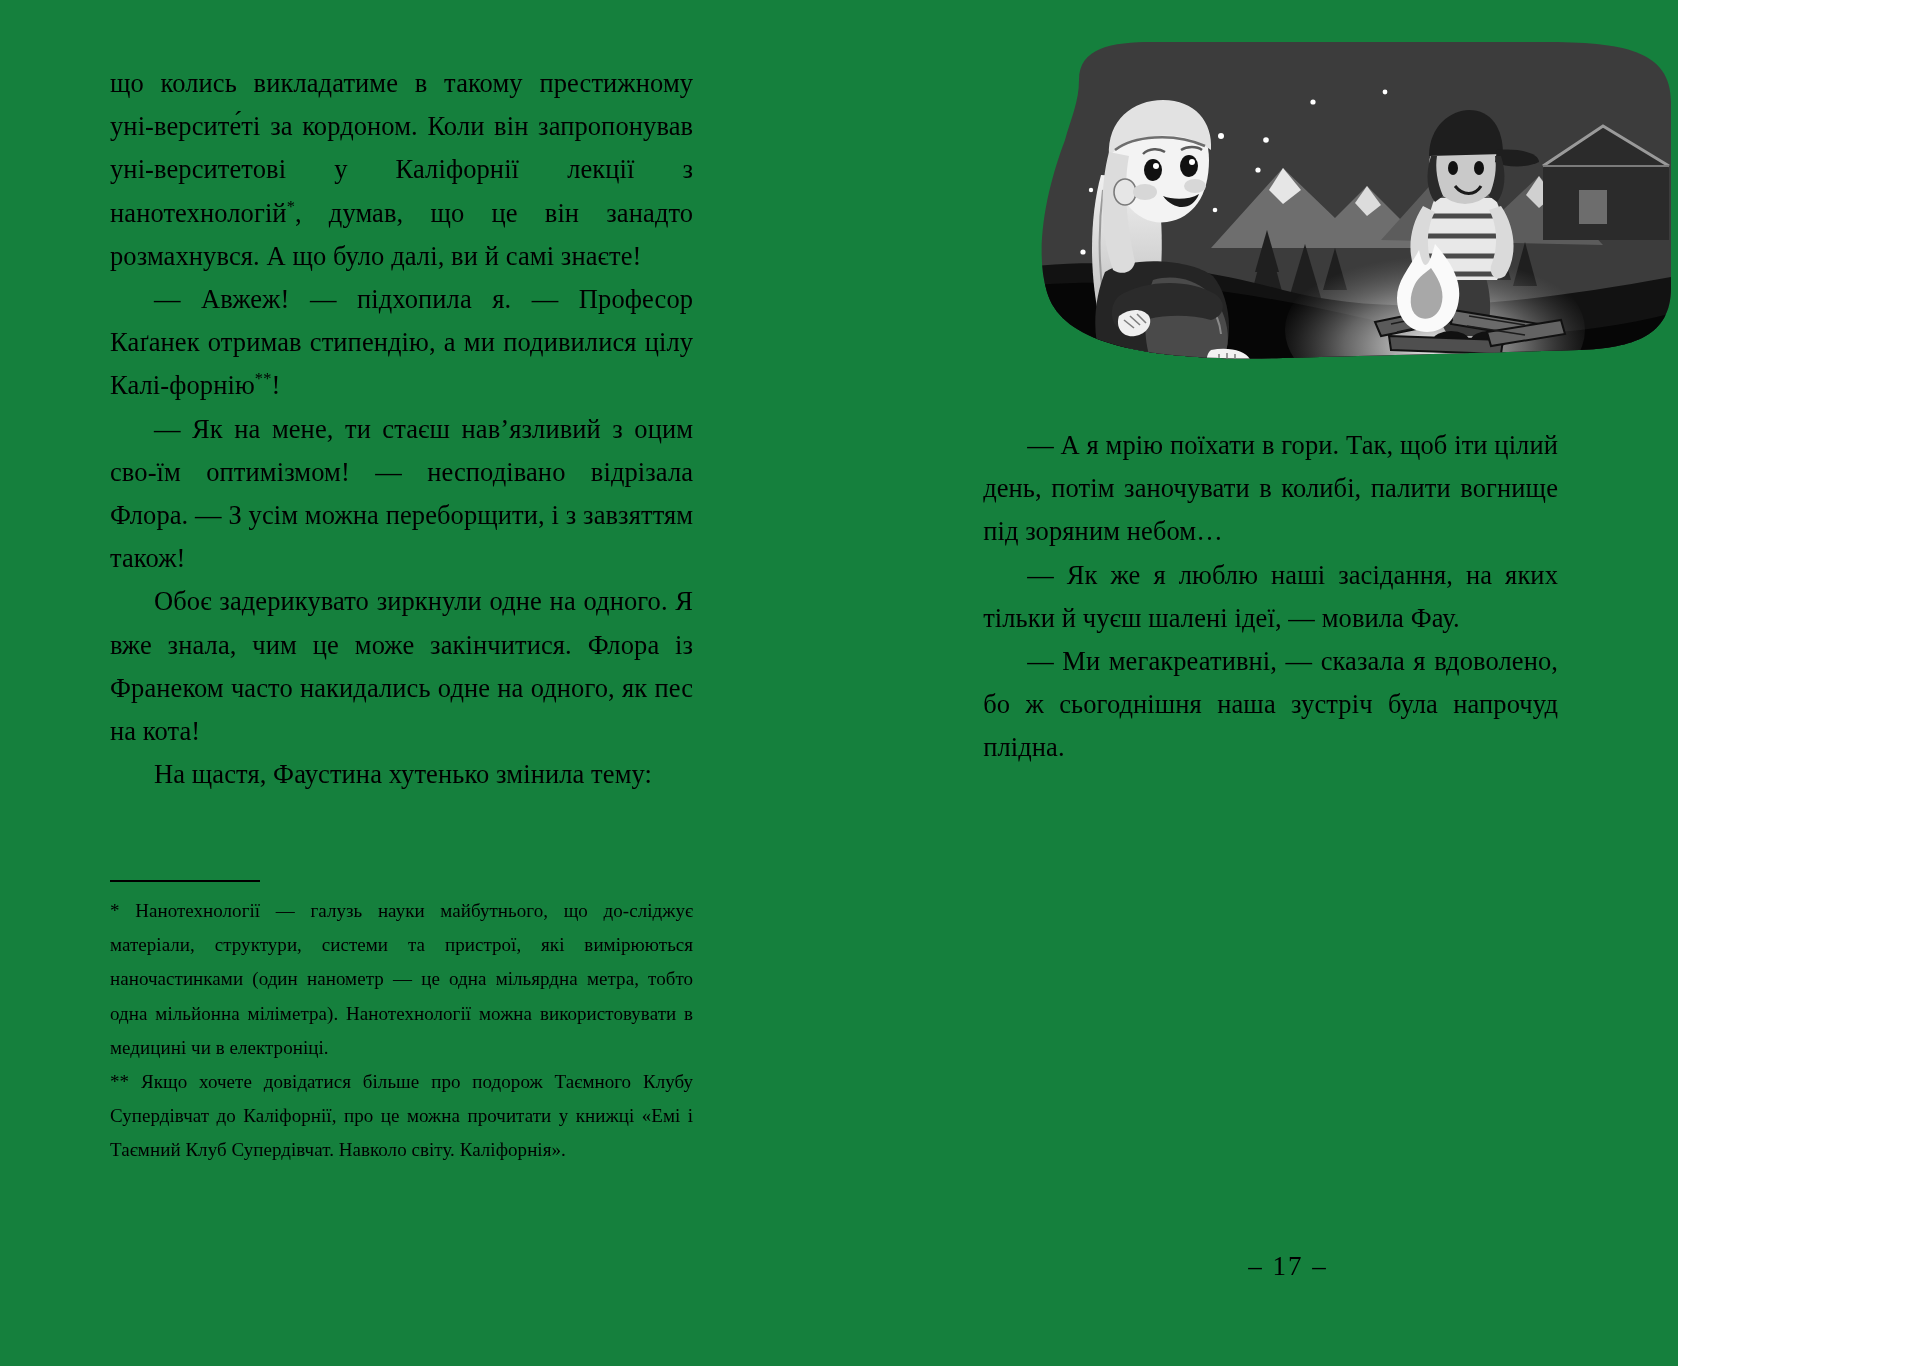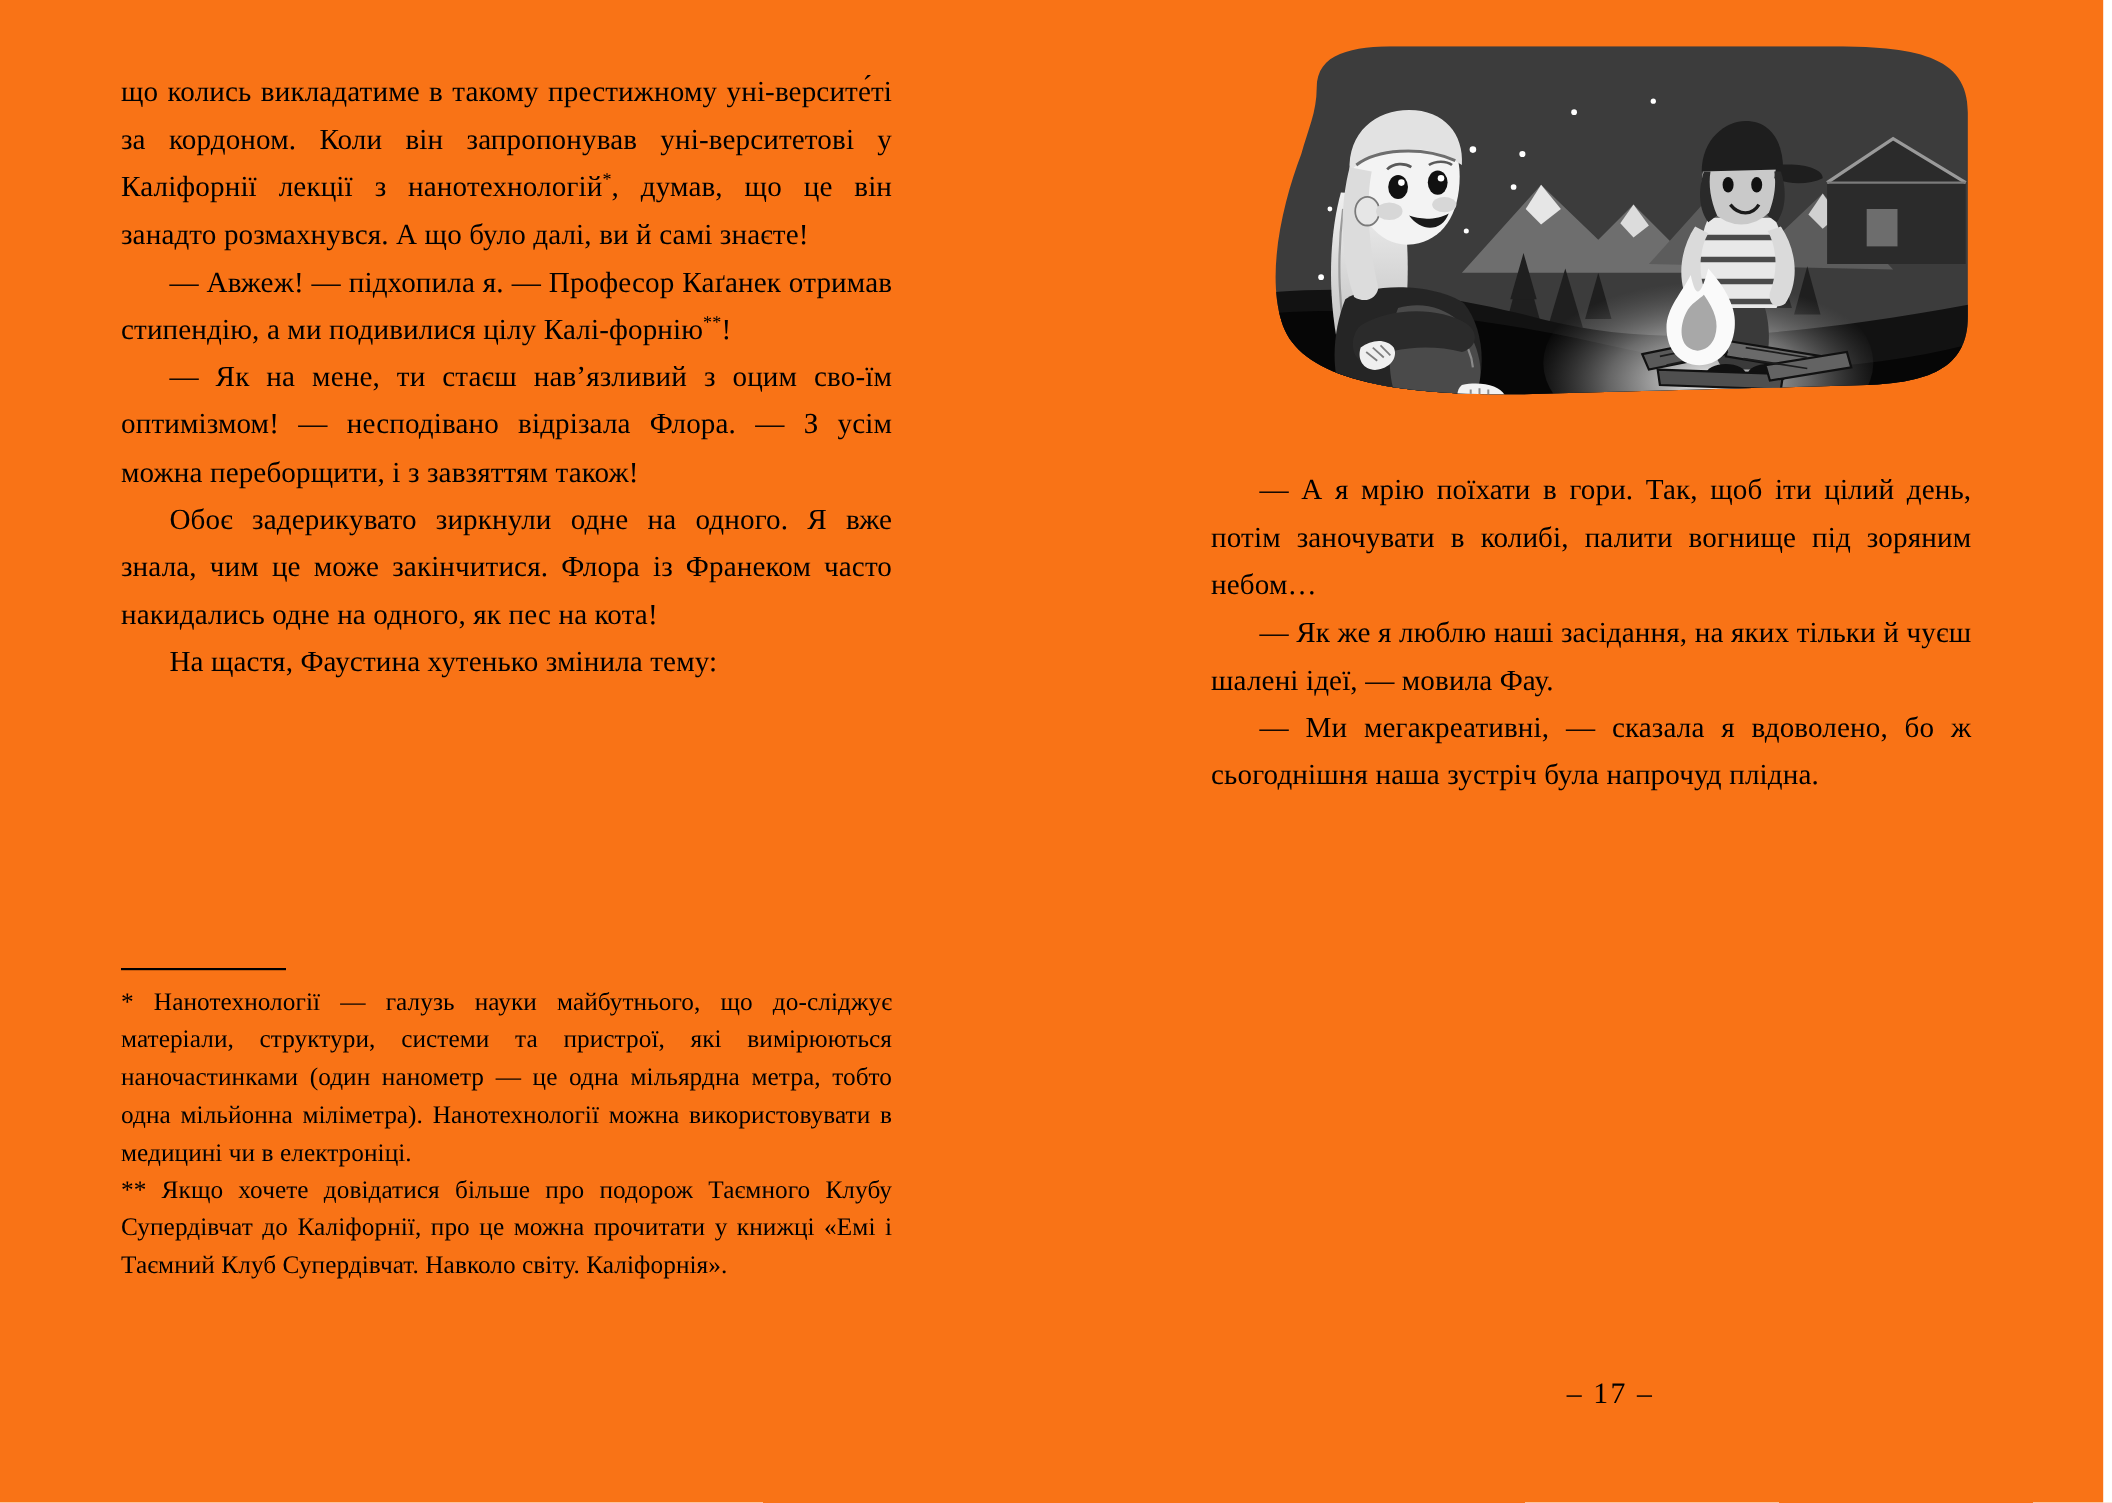--- a/index.html
+++ b/index.html
@@ -10,23 +10,23 @@
   body {
     width: 1920px;
     height: 1366px;
     overflow: hidden;
     font-family: "Liberation Serif", "DejaVu Serif", serif;
     color: #000000;
   }
 
   .spread {
     position: relative;
-    width: 1912px;
+    width: 1678px;
     height: 1366px;
-    background: #f97316;
+    background: #15803d;
     display: flex;
   }
 
   .page {
     position: relative;
     width: 960px;
     height: 1366px;
     box-sizing: border-box;
   }
 
@@ -60,21 +60,21 @@
     right: 145px;
     top: 880px;
   }
   .footnote-rule {
     width: 150px;
     height: 2px;
     background: #000;
     margin: 0 0 12px 0;
   }
   .footnotes {
-    font-size: 23px;
+    font-size: 19px;
     line-height: 34.2px;
     text-align: justify;
     letter-spacing: 0.05px;
   }
   .footnotes p { margin: 0; text-indent: 0; }
 
   
   .folio {
     position: absolute;
     bottom: 84px;

